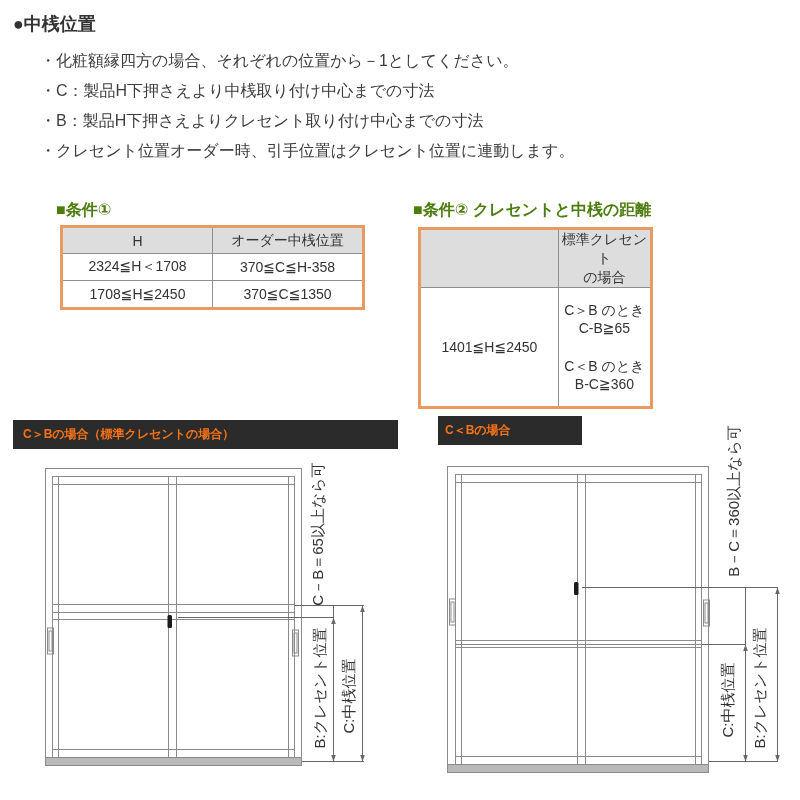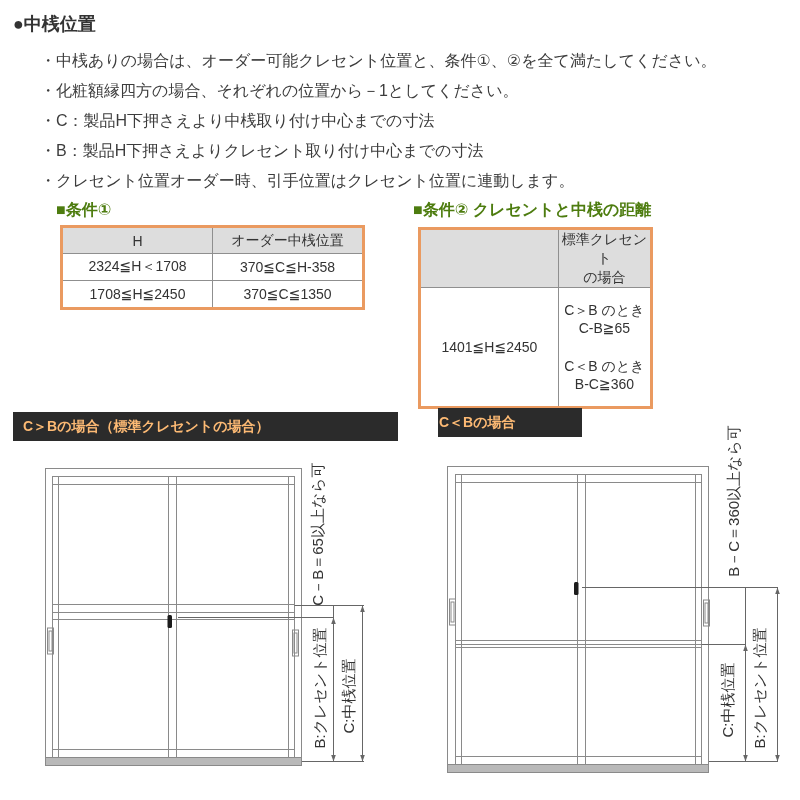--- a/index.html
+++ b/index.html
@@ -27,41 +27,40 @@
     font-size:14px;color:#333;padding:0;
   }
   .t1 th{height:25px;background:var(--head-gray,#dddddd);font-weight:normal;}
   .t1 td{height:26px;}
   .t2 th{height:39px;background:var(--head-gray,#dddddd);font-weight:normal;white-space:pre-line;line-height:19px;}
   .t2 td{height:118px;}
   .t2 .case{white-space:pre-line;line-height:18px;}
   .t2 .case + .case{margin-top:20px;}
   
   .caption{
-    background:var(--caption-bg,#2b2b2b);color:#fdba74;font-weight:bold;
-    font-size:14px;white-space:nowrap;display:flex;align-items:center;
+    background:var(--caption-bg,#2b2b2b);color:#f97316;font-weight:bold;
+    font-size:12px;white-space:nowrap;display:flex;align-items:center;margin-top:8px;
   }
   .cap-left{left:13px;top:412px;width:385px;height:29px;padding-left:10px;box-sizing:border-box;}
-  .cap-right{left:438px;top:408px;width:144px;height:29px;padding-left:1px;box-sizing:border-box;}
+  .cap-right{left:438px;top:408px;width:144px;height:29px;padding-left:7px;box-sizing:border-box;}
   
   svg{position:absolute;overflow:visible;}
   .frame-line{fill:none;stroke:#8a8a8a;stroke-width:1;}
   .dim-line{fill:none;stroke:#666666;stroke-width:1;}
   .dim-arrow{fill:#666666;stroke:none;}
   .sill{fill:#b9b9b9;stroke:#8a8a8a;stroke-width:1;}
   .crescent{fill:#1c1c1c;stroke:none;}
   .dim-text{fill:#333333;font-size:15px;font-family:"Liberation Sans","DejaVu Sans",sans-serif;}
 </style>
 </head>
 <body>
 
 <div class="abs page-title">●中桟位置</div>
 
 <ul class="abs bullets">
-  <li>・中桟ありの場合は、オーダー可能クレセント位置と、条件①、②を全て満たしてください。</li>
   <li>・化粧額縁四方の場合、それぞれの位置から－1としてください。</li>
   <li>・C：製品H下押さえより中桟取り付け中心までの寸法</li>
   <li>・B：製品H下押さえよりクレセント取り付け中心までの寸法</li>
   <li>・クレセント位置オーダー時、引手位置はクレセント位置に連動します。</li>
 </ul>
 
 <div class="abs sec-label sec1">■条件①</div>
 <div class="abs sec-label sec2">■条件② クレセントと中桟の距離</div>
 
 <table class="t1">

